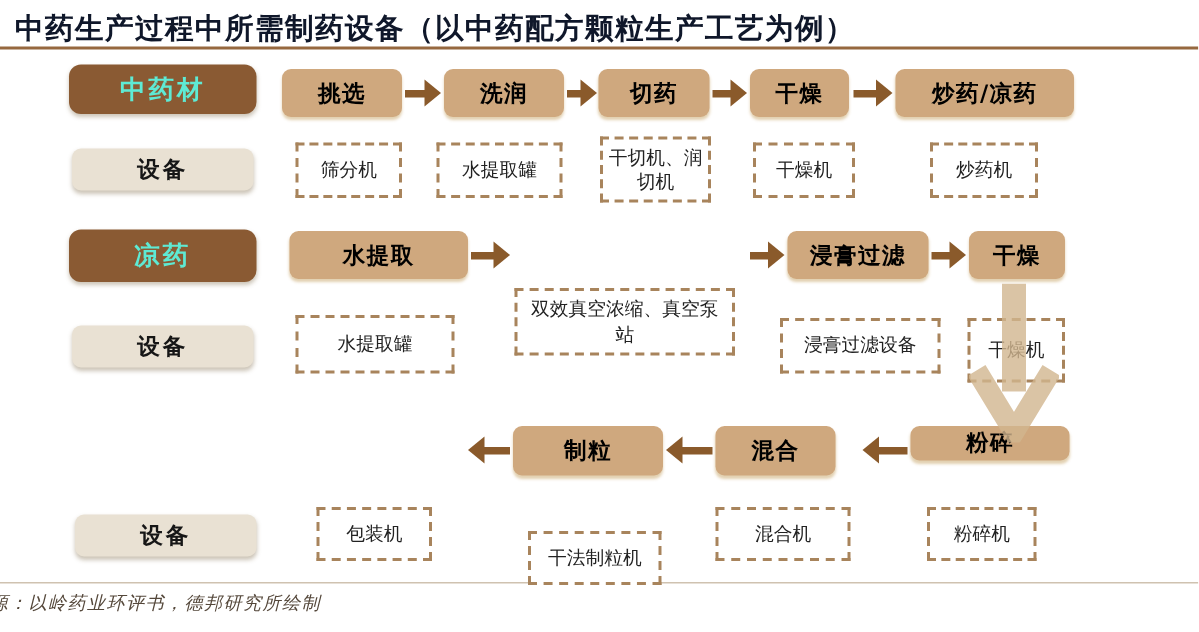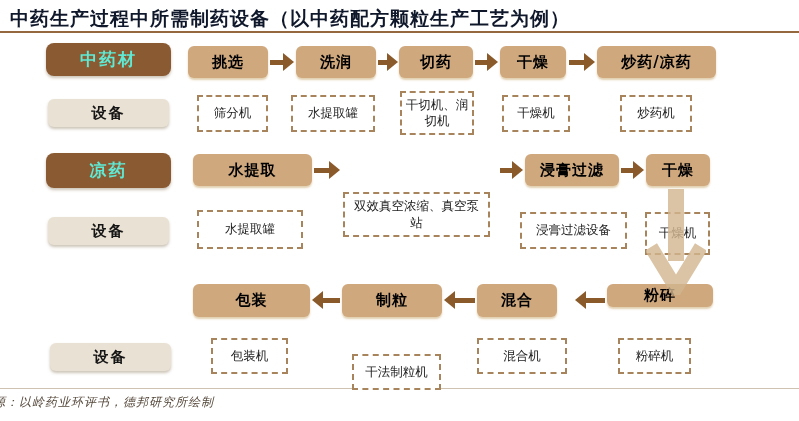--- a/index.html
+++ b/index.html
@@ -90,21 +90,20 @@
   <div class="dash" style="left:197px;top:210px;width:106px;height:39px">水提取罐</div>
   <div class="dash" style="left:343px;top:192px;width:147px;height:45px">双效真空浓缩、真空泵站</div>
   <div class="dash" style="left:520px;top:212px;width:107px;height:37px">浸膏过滤设备</div>
   <div class="dash" style="left:645px;top:212px;width:65px;height:43px">干燥机</div>
 
   <svg class="big-arrow" width="60" height="106" viewBox="0 0 60 106">
     <rect x="22" y="0" width="16" height="72" fill="#d2b68f"></rect>
     <path d="M5 58 L30 99 L55 58" fill="none" stroke="#d2b68f" stroke-width="14"></path>
   </svg>
 
-  <div class="step" style="left:193px;top:284px;width:117px;height:33px">包装</div>
   <div class="arr arr-l" style="left:312px;top:291px;width:28px"></div>
   <div class="step" style="left:342px;top:284px;width:100px;height:33px">制粒</div>
   <div class="arr arr-l" style="left:444px;top:291px;width:31px"></div>
   <div class="step" style="left:477px;top:284px;width:80px;height:33px">混合</div>
   <div class="arr arr-l" style="left:575px;top:291px;width:30px"></div>
   <div class="step" style="left:607px;top:284px;width:106px;height:23px">粉碎</div>
 
   <div class="lbl light" style="left:50px;top:343px;width:121px;height:28px">设备</div>
   <div class="dash" style="left:211px;top:338px;width:77px;height:36px">包装机</div>
   <div class="dash" style="left:352px;top:354px;width:89px;height:36px">干法制粒机</div>

